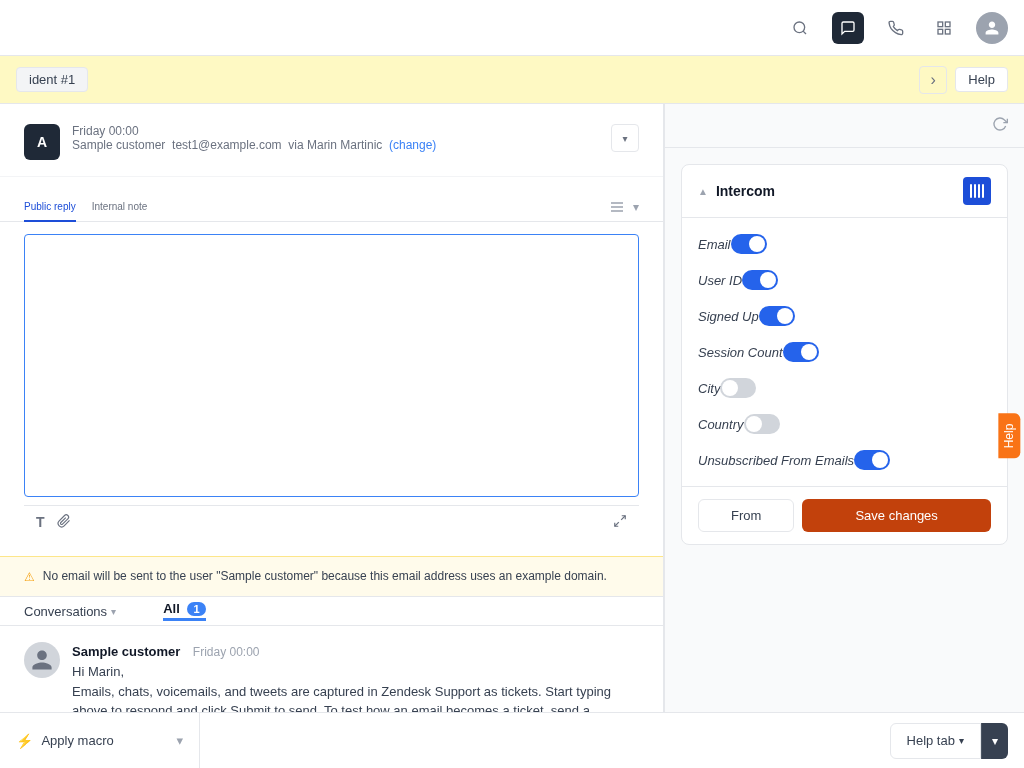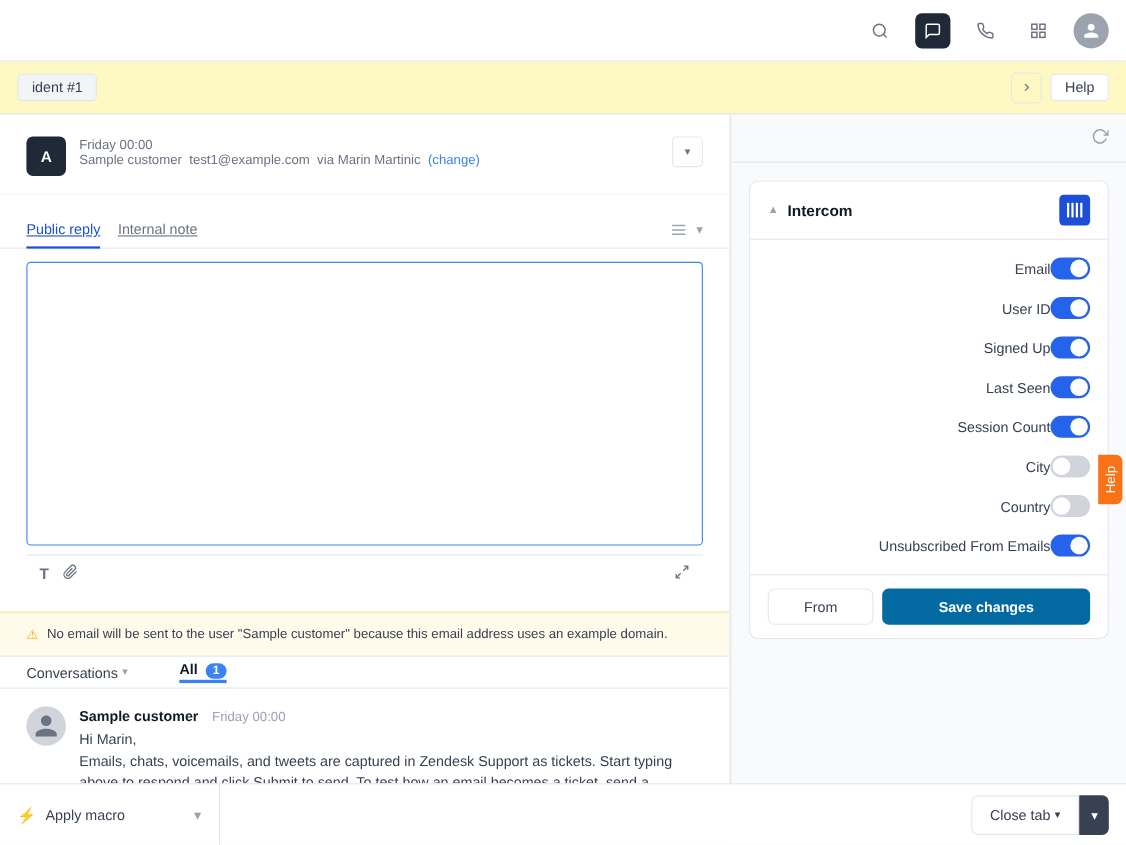--- a/index.html
+++ b/index.html
@@ -71,22 +71,22 @@
     .ticket-dropdown-btn {
       border: 1px solid #e5e7eb; border-radius: 4px; width: 28px; height: 28px;
       display: flex; align-items: center; justify-content: center; cursor: pointer; color: #6b7280;
       font-size: 10px;
     }
 
     
     .reply-area { padding: 16px 24px; flex: 1; display: flex; flex-direction: column; }
     .reply-tabs { display: flex; gap: 0; margin-bottom: 0; border-bottom: 1px solid #e5e7eb; margin-left: -24px; margin-right: -24px; padding: 0 24px; }
     .reply-tab {
-      padding: 8px 0; margin-right: 16px; font-size: 13px; cursor: pointer;
-      color: #6b7280; border-bottom: 2px solid transparent; margin-bottom: -1px; text-decoration: underline;
+      padding: 8px 0; margin-right: 16px; font-size: 10px; cursor: pointer;
+      color: #6b7280; border-bottom: 2px solid transparent; margin-bottom: -1px;
     }
     .reply-tab.active { color: #1d4ed8; border-bottom-color: #1d4ed8; font-weight: 500; }
     .reply-tab-actions { margin-left: auto; display: flex; align-items: center; gap: 8px; }
     .reply-editor {
       flex: 1; border: 1px solid #3b82f6; border-radius: 4px; margin-top: 12px;
       min-height: 140px; position: relative; background: #fff;
     }
     .reply-toolbar {
       display: flex; align-items: center; justify-content: space-between;
       padding: 8px 12px; border-top: 1px solid #e5e7eb; margin-top: 8px;
@@ -194,22 +194,23 @@
     .intercom-title { font-size: 14px; font-weight: 600; color: #111827; display: flex; align-items: center; gap: 8px; }
     .intercom-logo {
       width: 28px; height: 28px; background: #1d4ed8; border-radius: 4px;
       display: flex; align-items: center; justify-content: center; color: #fff; font-size: 10px;
     }
     .intercom-divider { height: 1px; background: #e5e7eb; }
 
     
     .toggle-list { padding: 8px 0; }
     .toggle-row {
-      display: flex; align-items: center; justify-content: flex-end;
+      display: flex; align-items: center; justify-content: flex-start;
       padding: 8px 16px;
+      font-style: italic;
     }
     .toggle-label { font-size: 13px; color: #374151; }
     .toggle {
       width: 36px; height: 20px; border-radius: 10px; position: relative;
       cursor: pointer; transition: background 0.2s; flex-shrink: 0;
     }
     .toggle.on { background: #2563eb; }
     .toggle.off { background: #d1d5db; }
     .toggle::after {
       content: ''; position: absolute; top: 2px; width: 16px; height: 16px;
@@ -220,22 +221,22 @@
 
     
     .intercom-footer {
       padding: 12px 16px; display: flex; gap: 8px; border-top: 1px solid #e5e7eb;
     }
     .close-btn-intercom {
       flex: 1; border: 1px solid #e5e7eb; border-radius: 6px; padding: 8px;
       font-size: 13px; cursor: pointer; background: #fff; color: #374151; font-weight: 500;
     }
     .save-btn-intercom {
-      flex: 2; background: #0369a1; color: #fff; border: none; border-radius: 6px;
-      padding: 8px 16px; font-size: 13px; cursor: pointer; font-weight: 700;
+      flex: 2; background: #c2410c; color: #fff; border: none; border-radius: 6px;
+      padding: 8px 16px; font-size: 13px; cursor: pointer; font-weight: 400;
     }
 
     
     .help-btn {
       position: absolute; right: -8px; top: 50%; transform: translateY(-50%) rotate(-90deg);
       background: #f97316; color: #fff; font-size: 12px; padding: 4px 10px;
       border-radius: 0 0 6px 6px; cursor: pointer; font-weight: 500; z-index: 20;
     }
   </style>
 </head>
@@ -409,24 +410,20 @@
           </div>
           <div class="toggle-row">
             <span class="toggle-label">User ID</span>
             <div class="toggle on"></div>
           </div>
           <div class="toggle-row">
             <span class="toggle-label">Signed Up</span>
             <div class="toggle on"></div>
           </div>
           <div class="toggle-row">
-            <span class="toggle-label">Last Seen</span>
-            <div class="toggle on"></div>
-          </div>
-          <div class="toggle-row">
             <span class="toggle-label">Session Count</span>
             <div class="toggle on"></div>
           </div>
           <div class="toggle-row">
             <span class="toggle-label">City</span>
             <div class="toggle off"></div>
           </div>
           <div class="toggle-row">
             <span class="toggle-label">Country</span>
             <div class="toggle off"></div>
@@ -449,19 +446,19 @@
 
 <div class="bottom-bar">
   <div class="macro-btn">
     <span class="macro-icon">⚡</span>
     <span>Apply macro</span>
     <span class="macro-chevron">▾</span>
   </div>
   <div class="bottom-right">
     <div class="bottom-right-group">
       <button class="close-tab-btn">
-        <span>Close tab</span>
+        <span>Help tab</span>
         <span style="font-size:10px;">▾</span>
       </button>
       <button class="submit-chevron-btn">▾</button>
     </div>
   </div>
 </div>
 
 </body></html>

